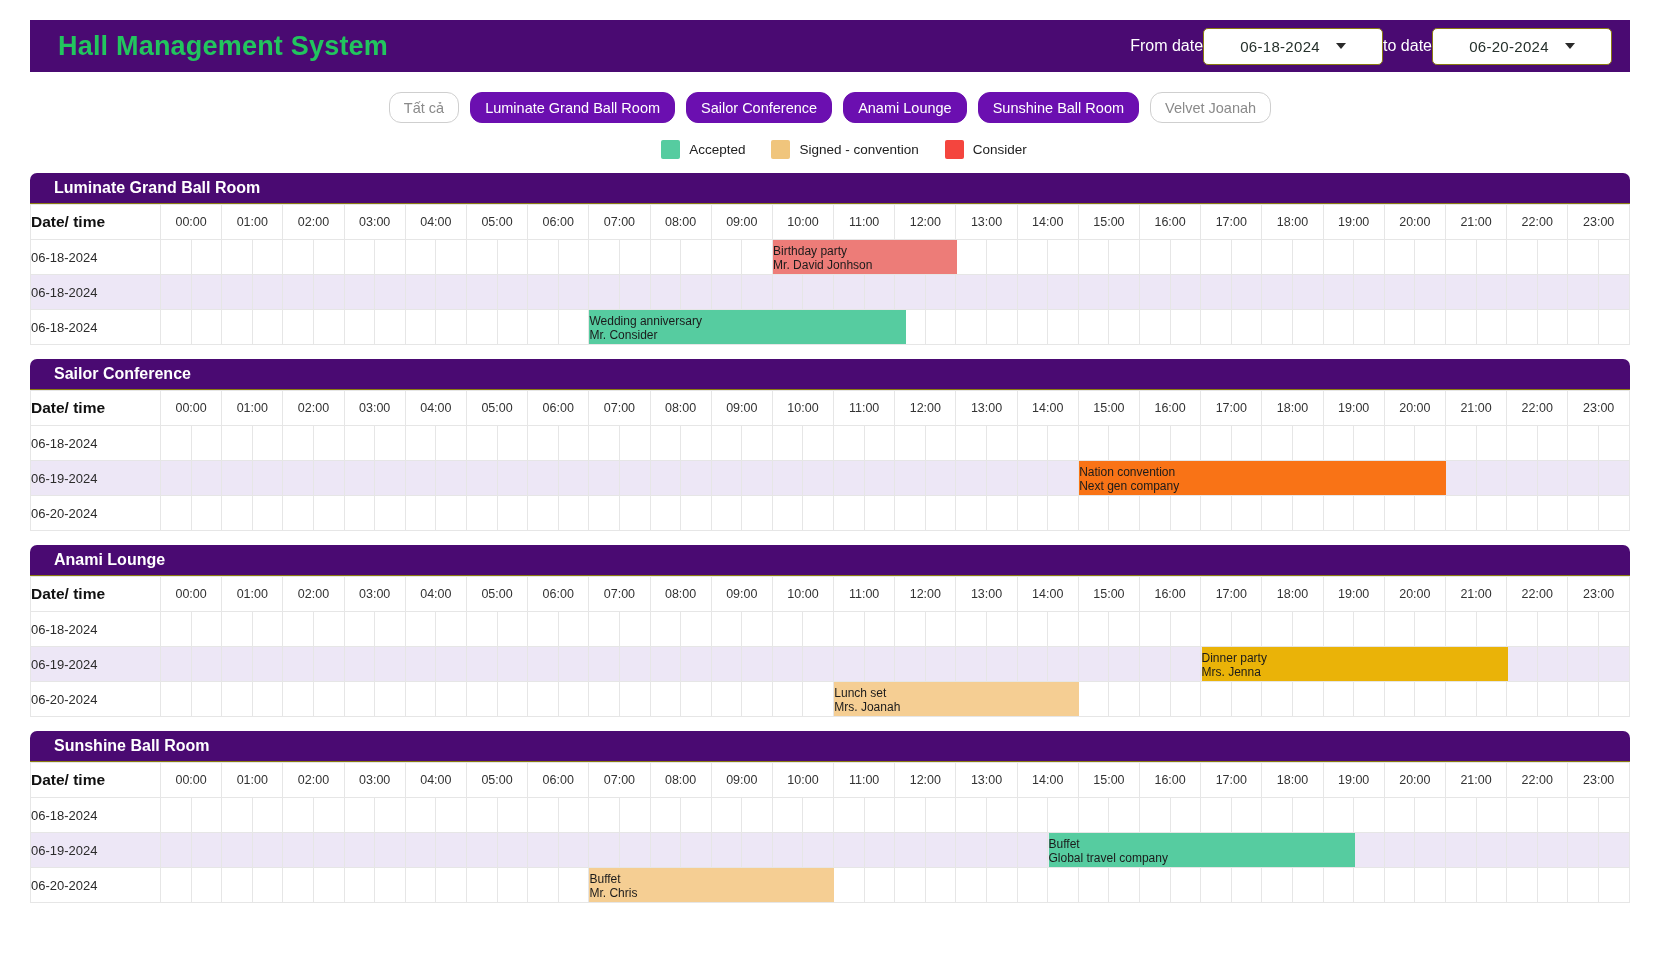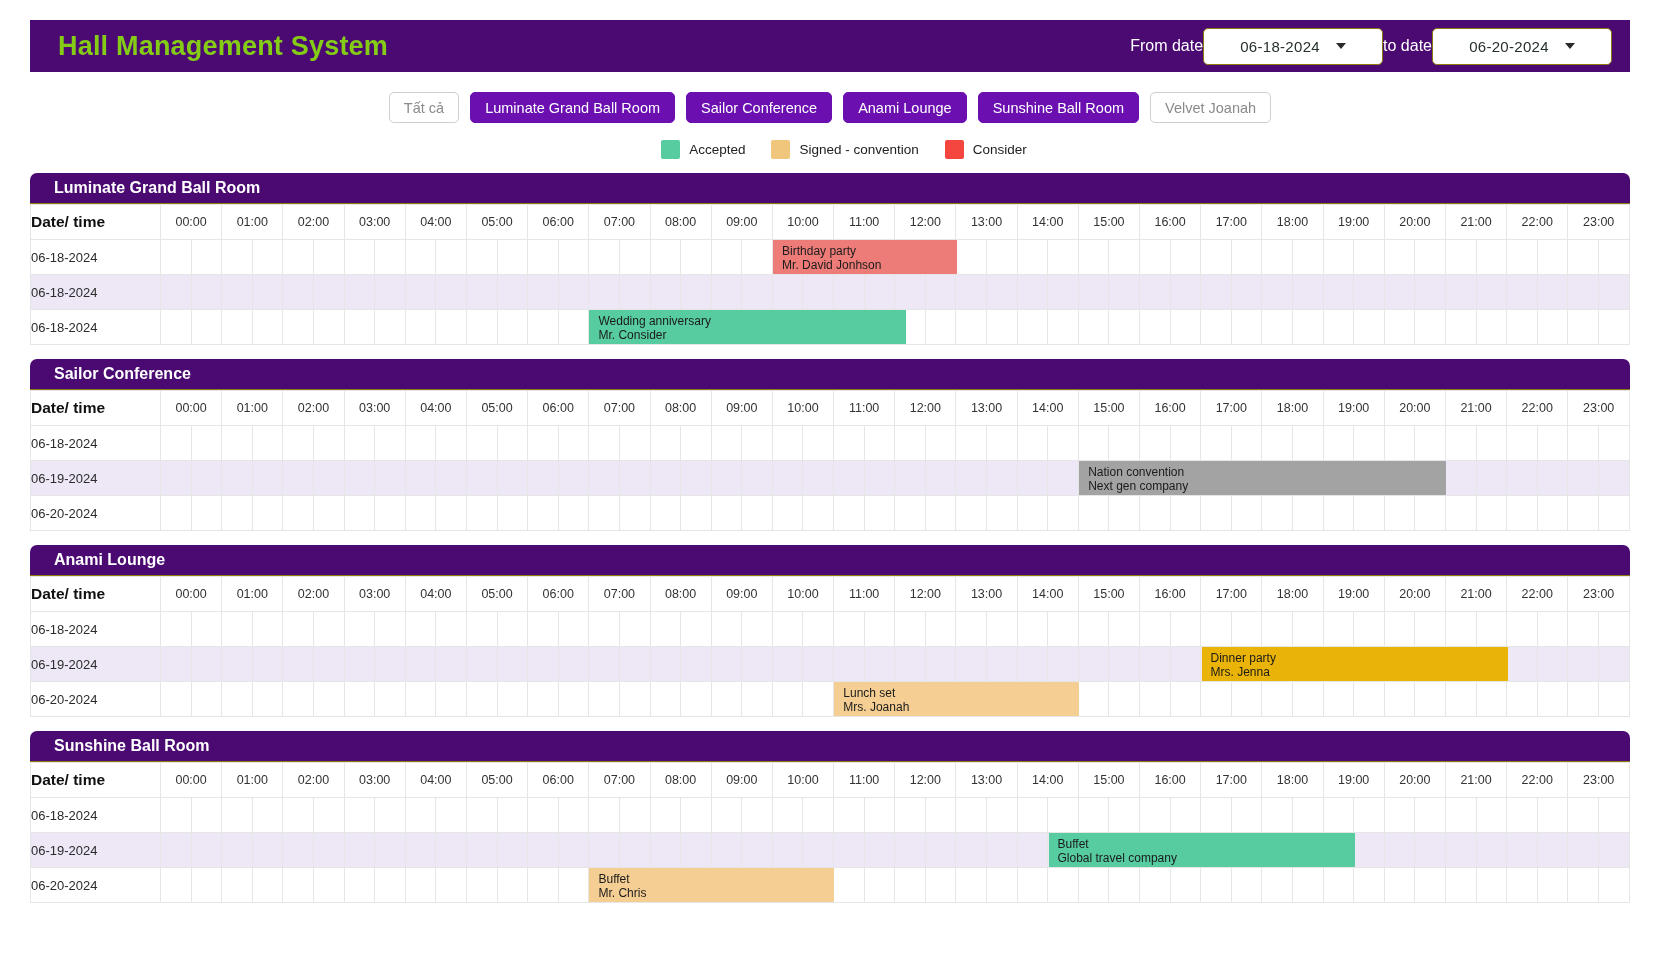--- a/index.html
+++ b/index.html
@@ -16,21 +16,21 @@
   .app-header {
     margin: 20px 30px 0 30px;
     height: 52px;
     background: #4A0A72;
     display: flex;
     align-items: center;
     justify-content: space-between;
     padding: 0 18px 0 28px;
   }
   .app-title {
-    color: #84cc16;
+    color: #22c55e;
     font-size: 27px;
     font-weight: bold;
     letter-spacing: .2px;
   }
   .date-controls {
     display: flex;
     align-items: center;
     gap: 0;
   }
   .date-label {
@@ -67,21 +67,21 @@
   
   .chip-row {
     display: flex;
     justify-content: center;
     align-items: center;
     gap: 11px;
     margin-top: 20px;
   }
   .chip {
     height: 31px;
-    border-radius: 5px;
+    border-radius: 12px;
     display: flex;
     align-items: center;
     padding: 0 14px;
     font-size: 14.5px;
     cursor: pointer;
     white-space: nowrap;
   }
   .chip.active {
     background: #6B0FB0;
     color: #ffffff;
@@ -165,21 +165,21 @@
   td.track-host { position: relative; }
   .events-layer {
     position: absolute;
     top: 0; left: 0; right: 0; bottom: 0;
     pointer-events: none;
   }
   .event {
     position: absolute;
     top: 0;
     bottom: 0;
-    padding: 4px 0 0 9px;
+    padding: 4px 0 0 0;
     line-height: 1.18;
     font-size: 12px;
     color: #1b1b1b;
     overflow: hidden;
     pointer-events: auto;
     cursor: pointer;
   }
   .event .ev-title { display: block; }
   .event .ev-sub { display: block; }
 </style>
@@ -515,21 +515,21 @@
             <td class="half"></td>
             <td class="half"></td>
             <td class="half"></td>
             <td class="half"></td>
             <td class="half"></td>
           </tr>
           <tr class="track-row alt">
             <td class="cell-date">06-19-2024</td>
             <td class="half track-host" colspan="1">
               <div class="events-layer" style="left: 0px; width: 1469px; right: auto;">
-                <div class="event" style="background: #a3a3a3; left: 918.125px; width: 367.25px;">
+                <div class="event" style="background: #f97316; left: 918.125px; width: 367.25px;">
                   <span class="ev-title">Nation convention</span>
                   <span class="ev-sub">Next gen company</span>
                 </div>
               </div>
             </td>
             <td class="half"></td>
             <td class="half"></td>
             <td class="half"></td>
             <td class="half"></td>
             <td class="half"></td>

